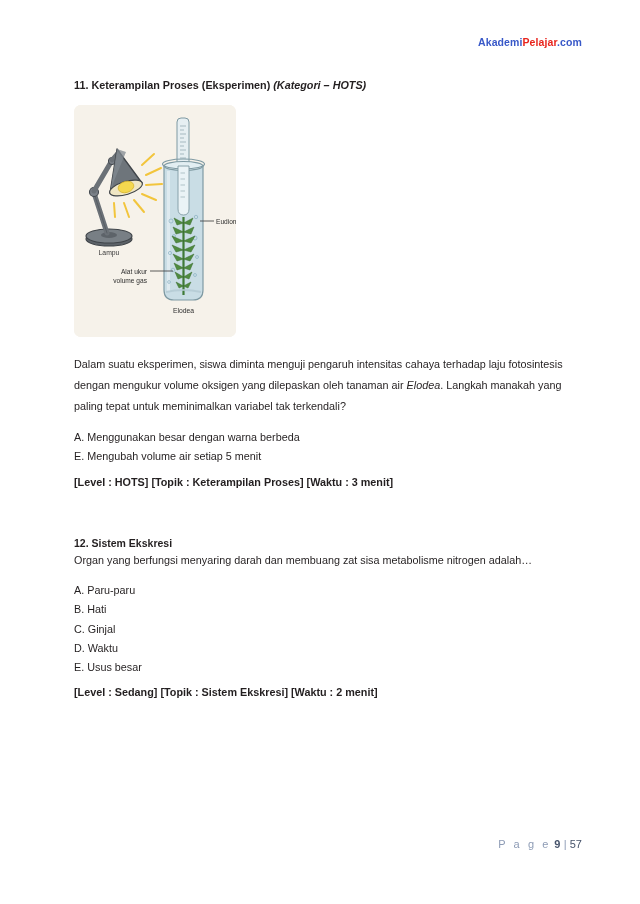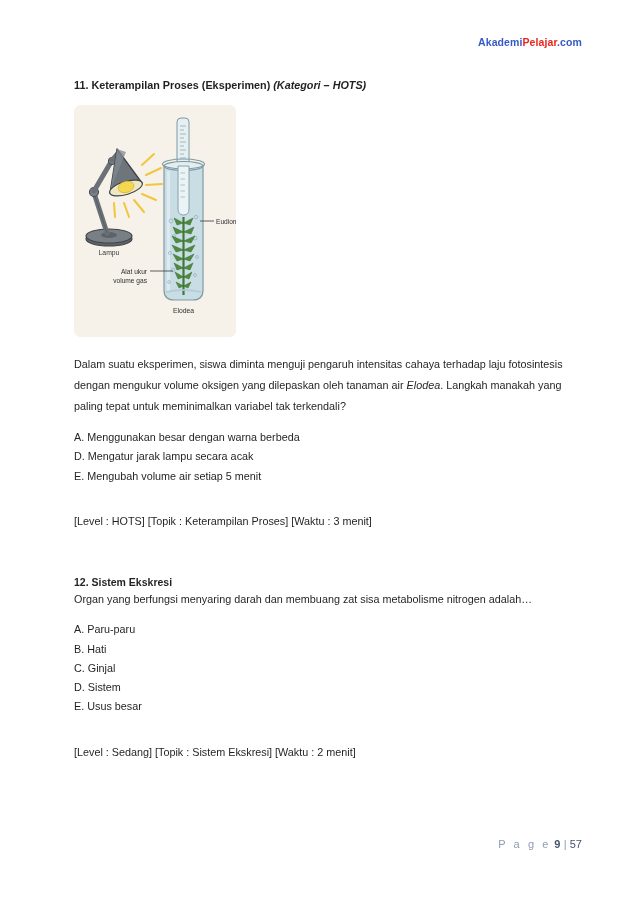--- a/index.html
+++ b/index.html
@@ -80,24 +80,25 @@
   .options {
     margin-top: 11px;
   }
   .option {
     font-size: 10.8px;
     line-height: 1.78;
     color: #231f20;
   }
 
   .meta {
-    margin-top: 26px;
+    margin-top: 6px;
     font-size: 10.8px;
     line-height: 1.7;
     color: #231f20;
+    font-weight: bold;
   }
 
   .q-block-2 {
     margin-top: 44px;
   }
   .q2-heading {
     font-size: 10.5px;
     font-weight: bold;
     line-height: 1.6;
   }
@@ -266,36 +267,35 @@
       </div>
 
       <div class="para">
         <span>Dalam suatu eksperimen, siswa diminta menguji pengaruh intensitas cahaya terhadap laju</span>
         <span>fotosintesis dengan mengukur volume oksigen yang dilepaskan oleh tanaman air </span><em>Elodea</em><span>.</span>
         <span>Langkah manakah yang </span><strong>paling tepat</strong><span> untuk meminimalkan variabel tak terkendali?</span>
       </div>
 
       <div class="options">
         <div class="option">A. Menggunakan besar dengan warna berbeda</div>
-        <div class="option">D. Mengatur jarak lampu secara acak</div>
         <div class="option">E. Mengubah volume air setiap 5 menit</div>
       </div>
 
       <div class="meta">[Level : HOTS] [Topik : Keterampilan Proses] [Waktu : 3 menit]</div>
     </div>
 
     <div class="q-block-2">
       <div class="q2-heading">12. Sistem Ekskresi</div>
       <div class="q2-stem">Organ yang berfungsi menyaring darah dan membuang zat sisa metabolisme nitrogen adalah…</div>
 
       <div class="options" style="margin-top:12px">
         <div class="option">A. Paru-paru</div>
         <div class="option">B. Hati</div>
         <div class="option">C. Ginjal</div>
-        <div class="option">D. Sistem</div>
+        <div class="option">D. Waktu</div>
         <div class="option">E. Usus besar</div>
       </div>
 
       <div class="meta">[Level : Sedang] [Topik : Sistem Ekskresi] [Waktu : 2 menit]</div>
     </div>
 
   </div>
 
   <div class="footer">
     <span class="pg-word">P a g e</span>

